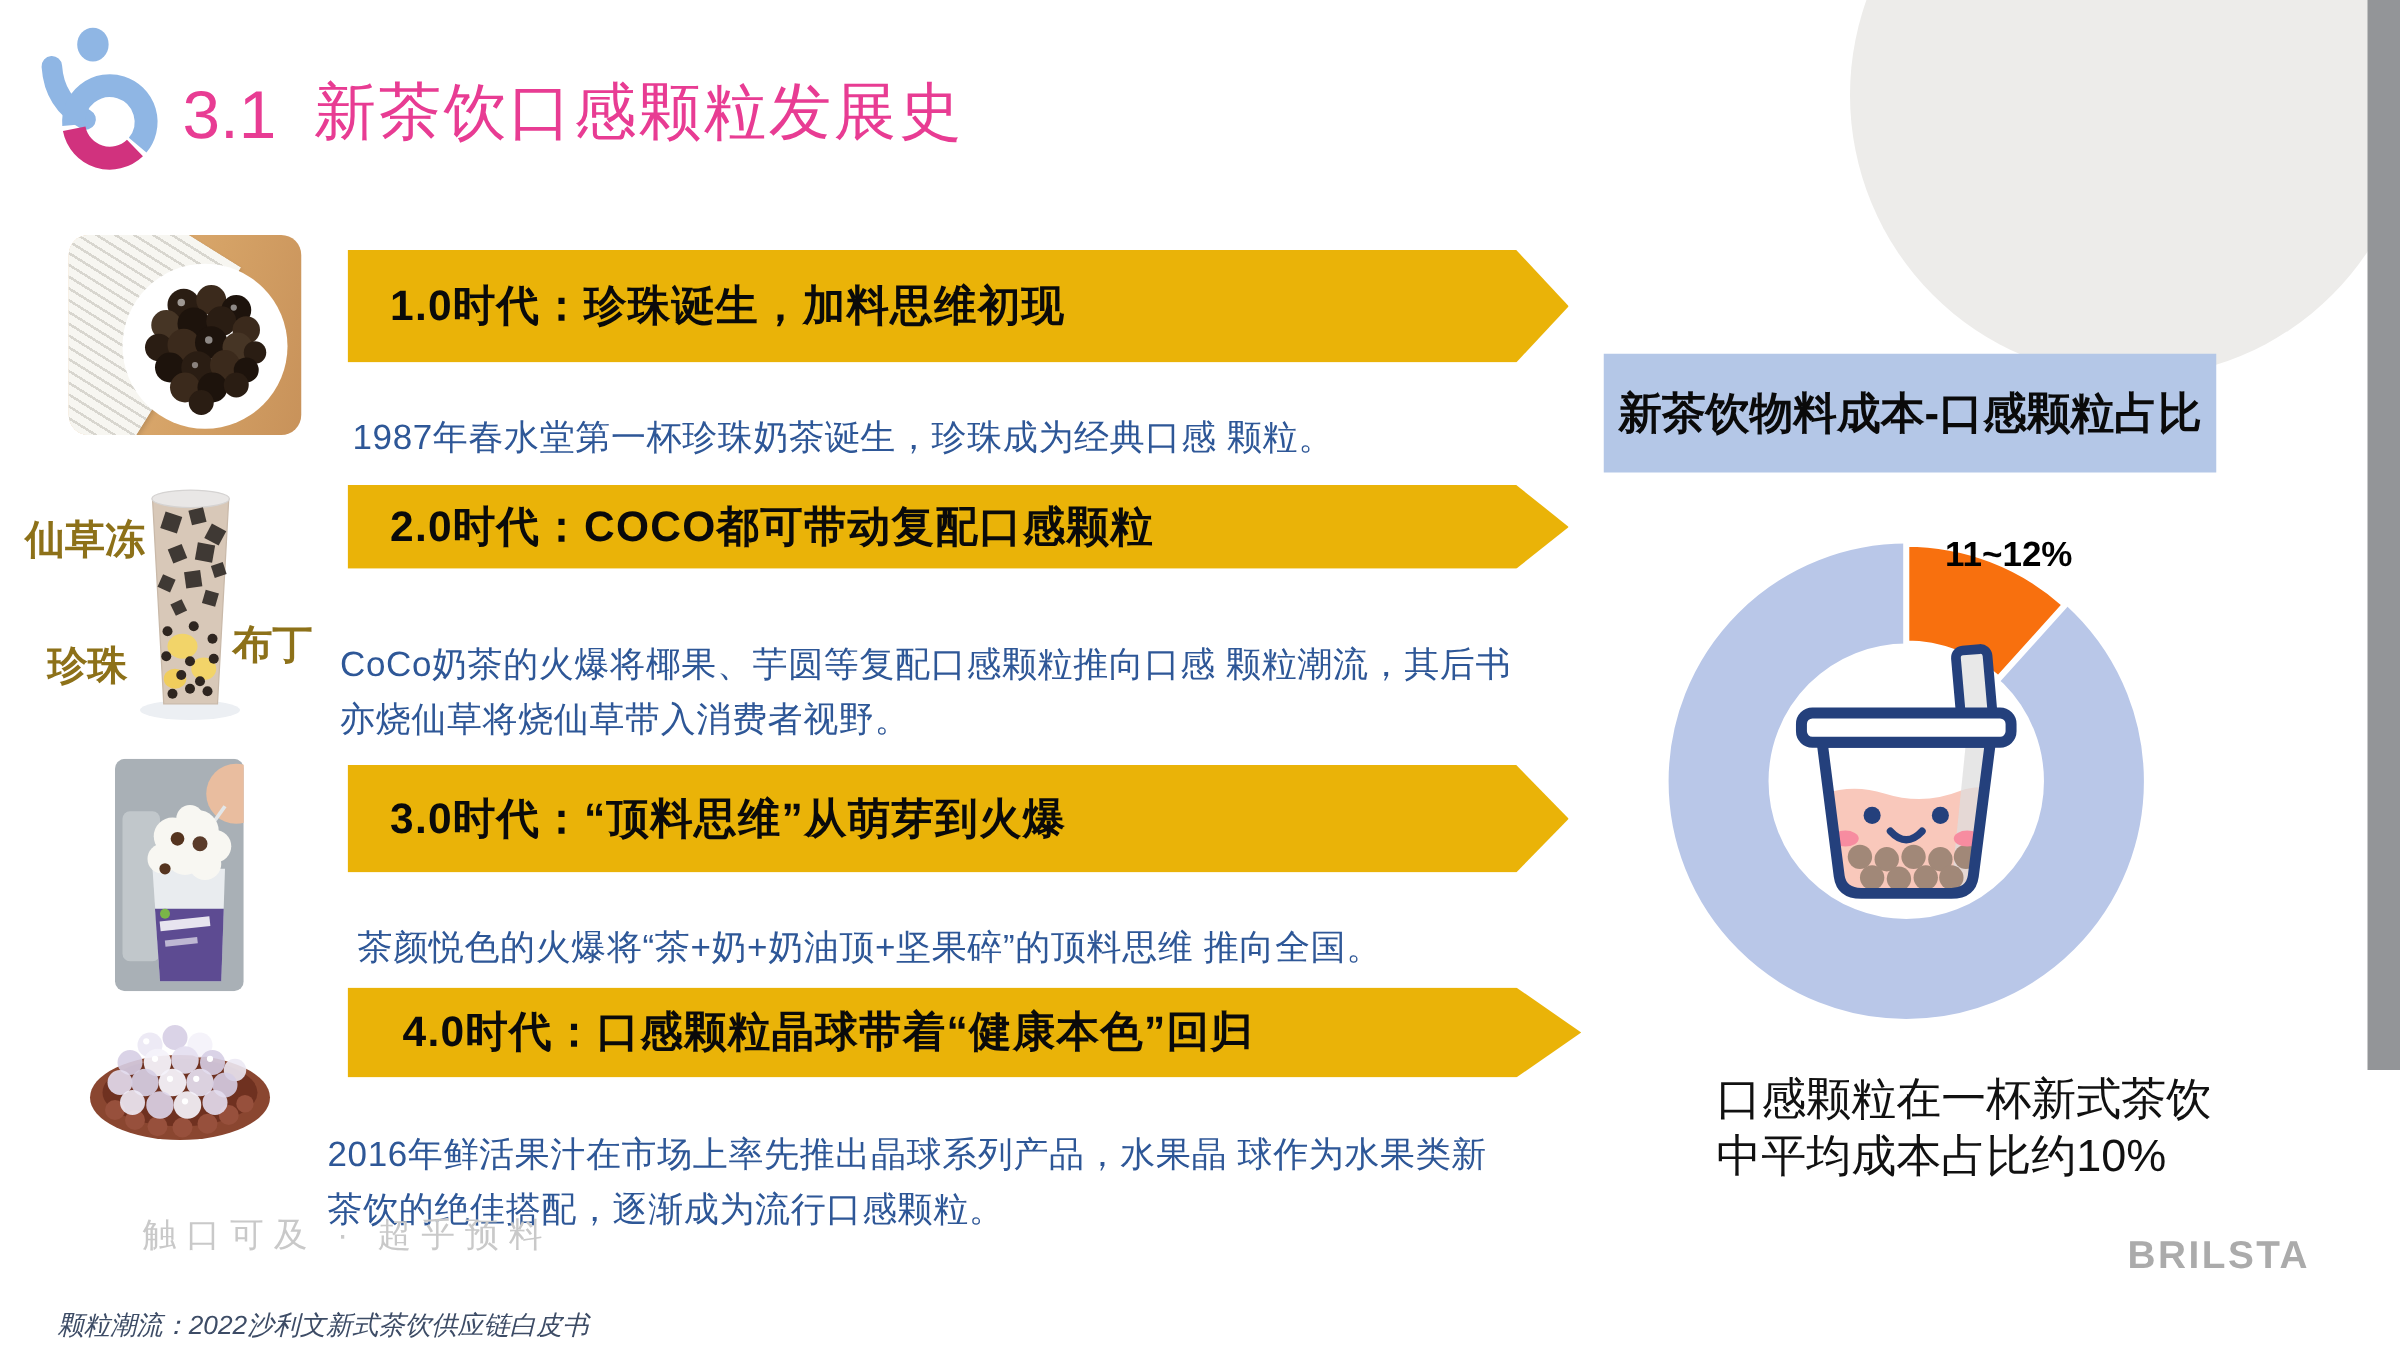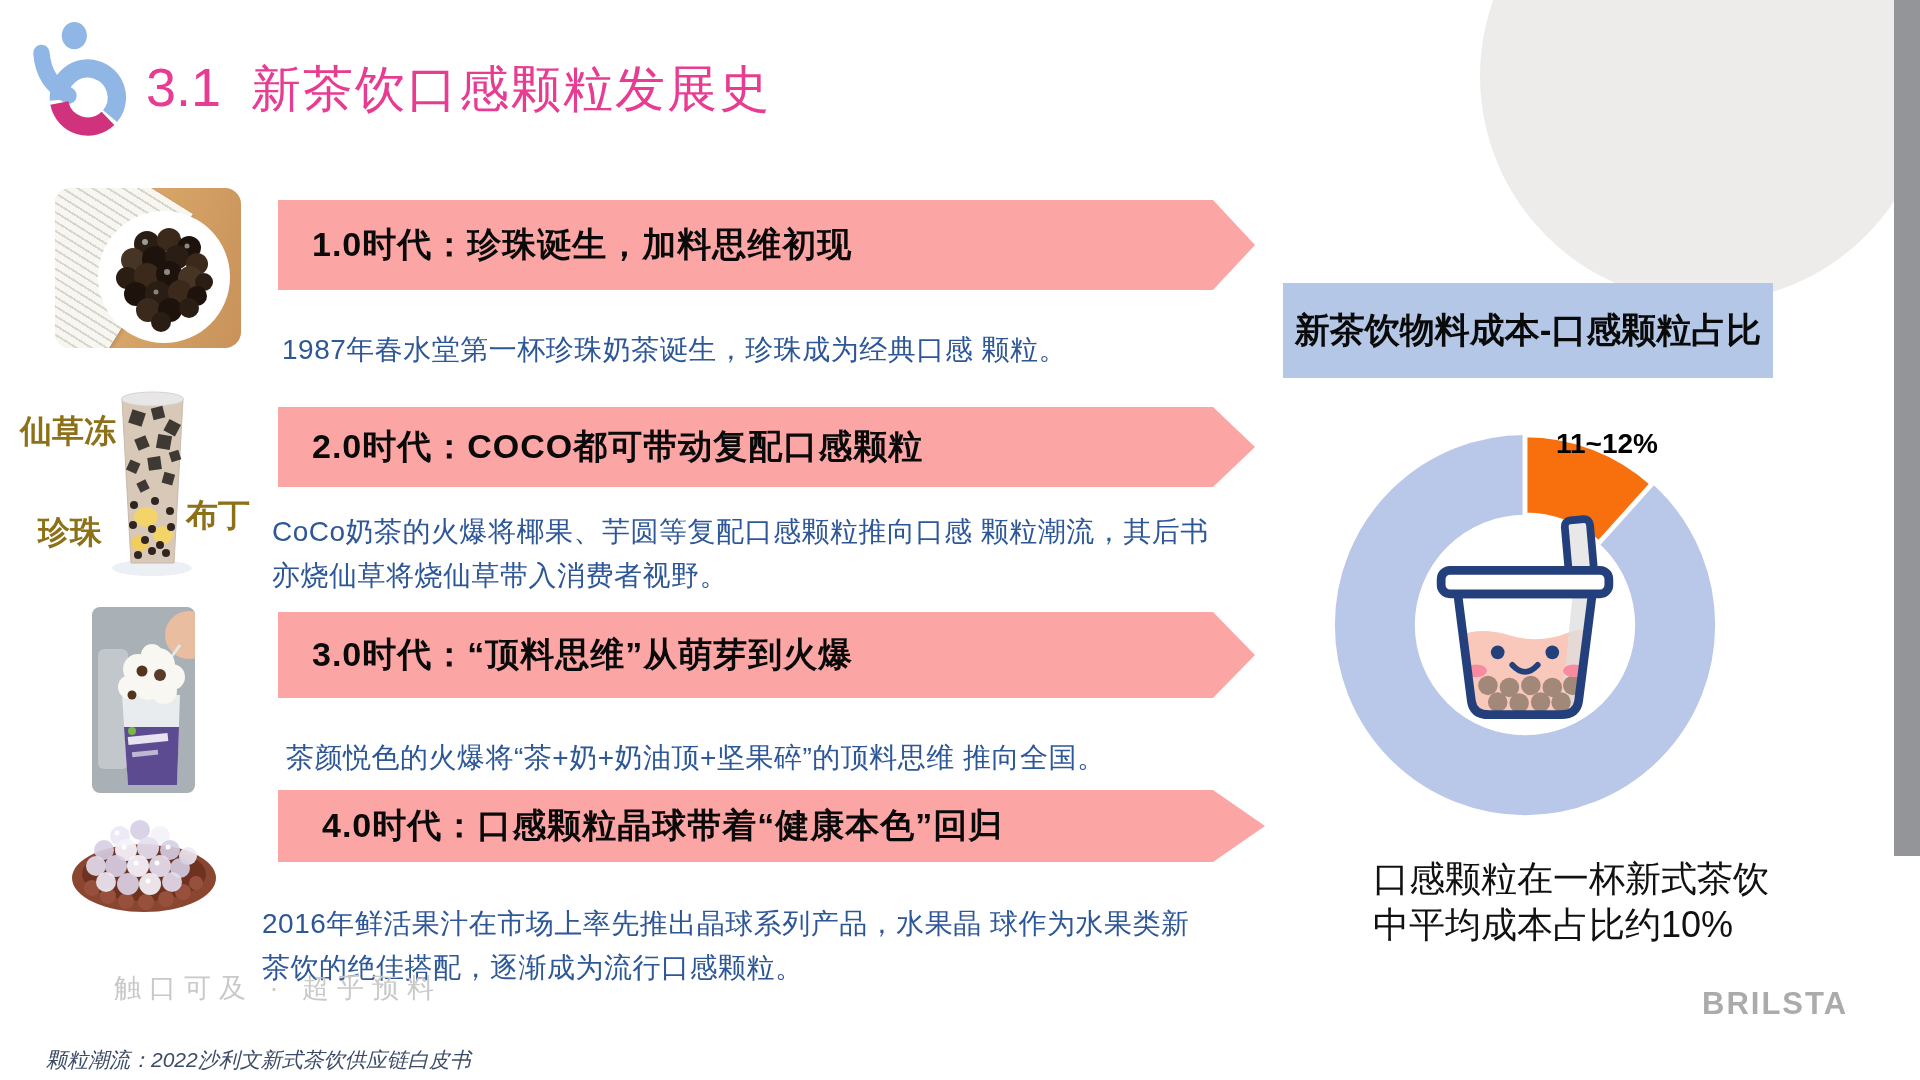--- a/index.html
+++ b/index.html
@@ -6,26 +6,26 @@
   body{width:1920px;height:1080px;overflow:hidden;
        font-family:"Liberation Sans","DejaVu Sans",sans-serif;}
   .slide{position:absolute;left:0;top:0;width:1920px;height:1080px;background:#fff;overflow:hidden;}
 
   
   .circle-deco{position:absolute;left:1480px;top:-150px;width:452px;height:452px;border-radius:50%;background:#EDECEA;}
   .side-bar{position:absolute;left:1894px;top:0;width:26px;height:856px;background:#939598;}
 
   
   .logo{position:absolute;left:26px;top:20px;}
-  .header{position:absolute;left:146px;top:56px;display:flex;align-items:flex-start;gap:30px;color:#E83C93;}
+  .header{position:absolute;left:146px;top:56px;display:flex;align-items:flex-end;gap:30px;color:#E83C93;}
   .sec-num{font-size:54px;}
   .slide-title{font-size:50px;letter-spacing:2px;}
 
   
-  .banner{position:absolute;left:278px;width:977px;background:#fca5a5;display:flex;align-items:center;
+  .banner{position:absolute;left:278px;width:977px;background:#eab308;display:flex;align-items:center;
           clip-path:polygon(0 0,935px 0,100% 50%,935px 100%,0 100%);}
   .banner span{padding-left:34px;font-size:34px;font-weight:bold;color:#0a0a0a;letter-spacing:1px;}
   .desc{position:absolute;color:#2E5797;font-size:28px;line-height:44px;letter-spacing:0.5px;}
 
   
   .photo{position:absolute;}
   .photo1{left:55px;top:188px;width:186px;height:160px;border-radius:16px;overflow:hidden;
           background:linear-gradient(105deg,#e3b47c 0%,#d5a266 55%,#c8925a 100%);}
   .newsprint{position:absolute;left:-58px;top:-30px;width:150px;height:215px;background:#f7f6f1;
              transform:rotate(32deg);box-shadow:2px 2px 4px rgba(0,0,0,.15);
@@ -204,21 +204,21 @@
     </svg>
   </div>
 
   <div class="banner" style="top:200px;height:90px;">
     <span>1.0时代：珍珠诞生，加料思维初现</span>
   </div>
   <div class="desc" style="left:282px;top:328px;">
     <div>1987年春水堂第一杯珍珠奶茶诞生，珍珠成为经典口感 颗粒。</div>
   </div>
 
-  <div class="banner" style="top:407px;height:80px;">
+  <div class="banner" style="top:388px;height:67px;">
     <span>2.0时代：COCO都可带动复配口感颗粒</span>
   </div>
   <div class="desc" style="left:262px;top:510px;margin-left:10px;">
     <div>CoCo奶茶的火爆将椰果、芋圆等复配口感颗粒推向口感 颗粒潮流，其后书</div>
     <div>亦烧仙草将烧仙草带入消费者视野。</div>
   </div>
 
   <div class="banner" style="top:612px;height:86px;">
     <span>3.0时代：“顶料思维”从萌芽到火爆</span>
   </div>

